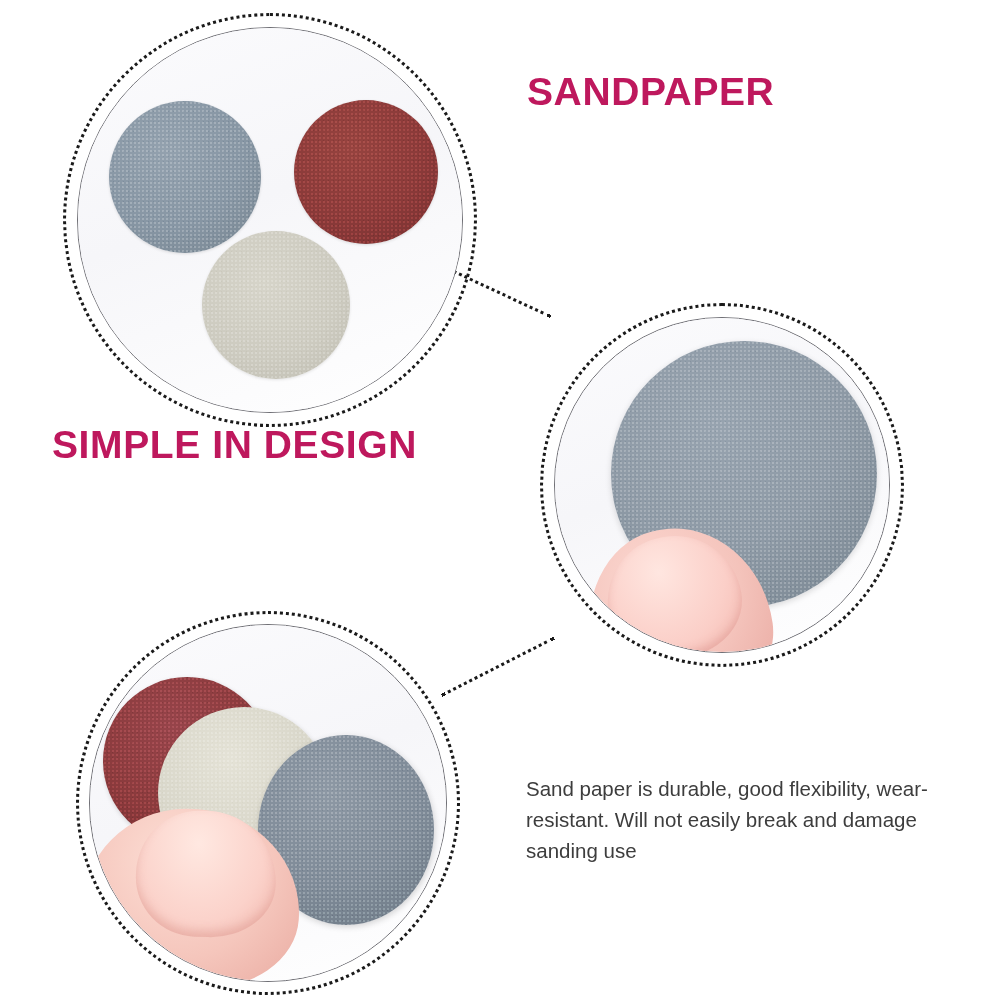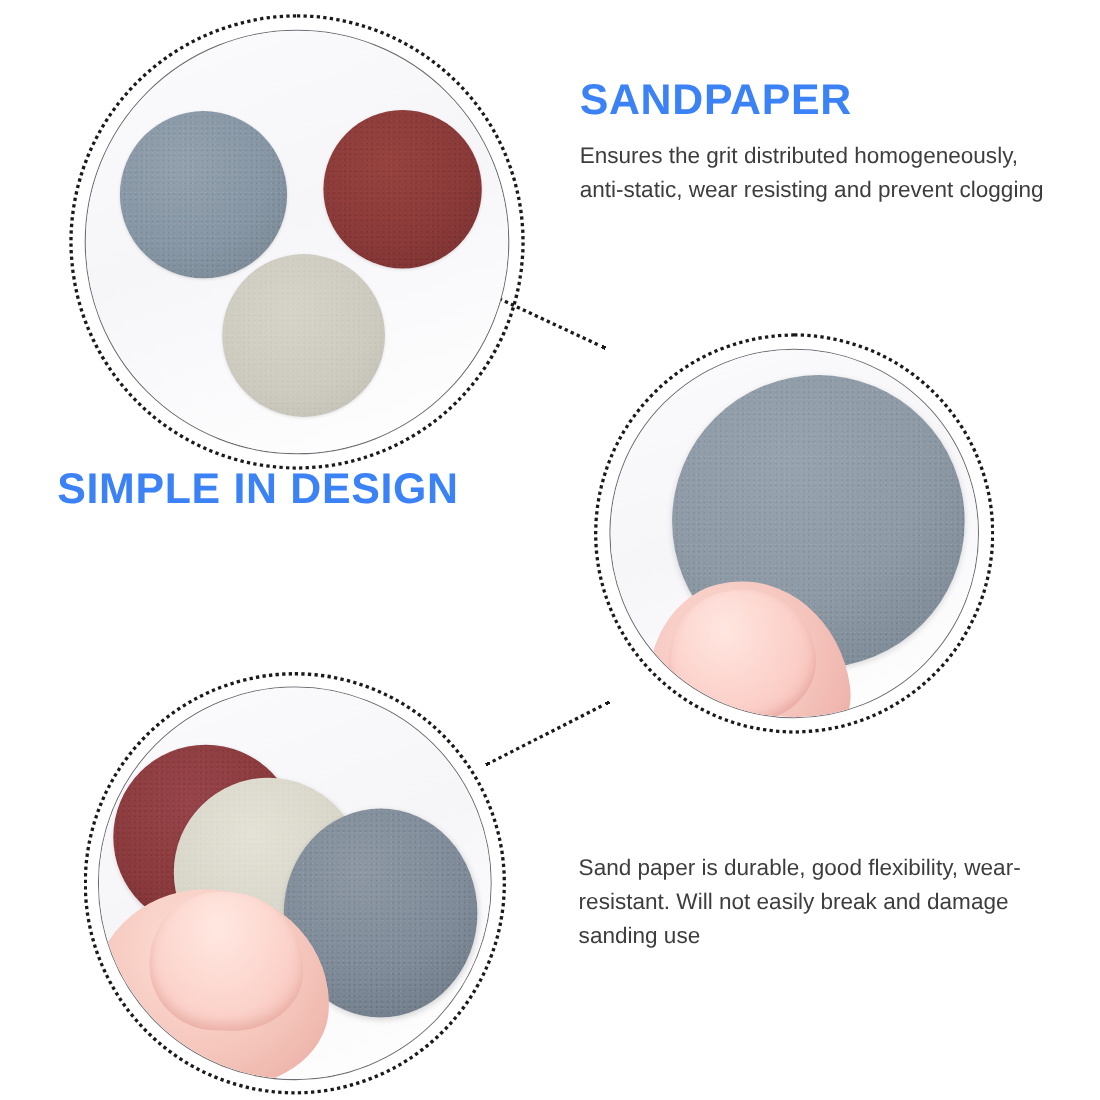--- a/index.html
+++ b/index.html
@@ -72,21 +72,21 @@
   .disc {
     position: absolute;
     border-radius: 50%;
   }
 
   
   .text-block { position: absolute; }
   .heading {
     font-size: 39px;
     font-weight: bold;
-    color: #3b82f6;
+    color: #be185d;
     letter-spacing: .6px;
     line-height: 1.05;
     margin: 0 0 13px 0;
     white-space: nowrap;
   }
   .body-text {
     font-size: 20.5px;
     color: #3d3d3d;
     line-height: 1.52;
     margin: 0;
@@ -183,24 +183,20 @@
       <div style="position:absolute; left:46px; top:186px; width:140px; height:126px;
                   background:radial-gradient(ellipse at 44% 26%, #ffe8e1 0%, #fbd2ca 60%, #f2b9af 100%);
                   border-radius:46% 50% 48% 44% / 52% 58% 44% 48%;
                   transform:rotate(2deg);
                   box-shadow:inset 0 -6px 10px rgba(214,140,132,.42);"></div>
     </div>
   </div>
 
   <div class="text-block" style="left:527px; top:72px; width:450px;">
     <h2 class="heading">SANDPAPER</h2>
-    <p class="body-text">
-      <span>Ensures the grit distributed homogeneously,</span><br>
-      <span>anti-static, wear resisting and prevent clogging</span>
-    </p>
   </div>
 
   <div class="text-block" style="left:52px; top:425px; width:470px;">
     <h2 class="heading">SIMPLE IN DESIGN</h2>
   </div>
 
   <div class="text-block" style="left:526px; top:773px; width:450px;">
     <p class="body-text">
       <span>Sand paper is durable, good flexibility, wear-</span><br>
       <span>resistant. Will not easily break and damage</span><br>

